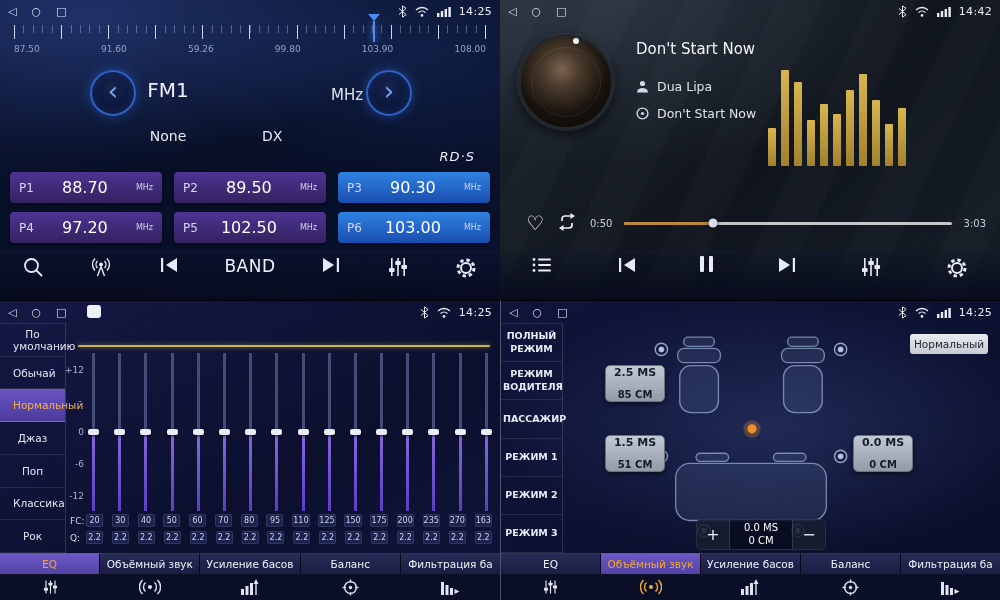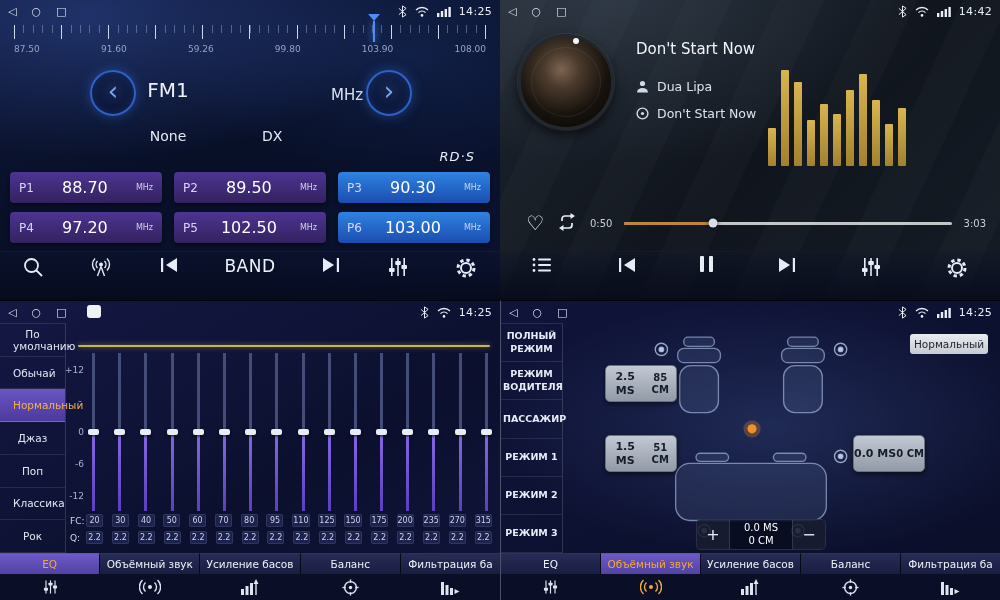--- a/index.html
+++ b/index.html
@@ -123,22 +123,22 @@
     linear-gradient(150deg,#10143a,#0a0e28);
     border-top:1px solid rgba(0,0,0,.8);border-left:1px solid rgba(200,206,222,.35)}
   .sr-sidebar{position:absolute;left:0;top:22px;bottom:47px;width:62px;display:flex;flex-direction:column;
     border-right:1px solid rgba(255,255,255,.14);border-top:1px solid rgba(255,255,255,.1)}
   .sr-mode{flex:1;background:none;border:none;border-bottom:1px solid rgba(255,255,255,.1);color:#e8ecf6;
     font-size:9.5px;font-weight:bold;line-height:1.3;padding:2px;text-align:center}
   .sr-profile{position:absolute;right:12px;top:33px;width:78px;height:20px;border:none;border-radius:3px;
     background:linear-gradient(180deg,#e9ebef,#c6cbd3);color:#1c222e;font-size:10.5px}
   .car{position:absolute;left:148px;top:26px;width:204px;height:222px}
   .delay-layer{position:absolute;inset:0;pointer-events:none}
-  .delay-btn{pointer-events:auto;position:absolute;width:72px;height:37px;border-radius:5px;border:1px solid #6b7382;
-    background:linear-gradient(180deg,#c3c9d3,#929aa7);color:#151d2c;display:flex;flex-direction:row;
+  .delay-btn{pointer-events:auto;position:absolute;width:60px;height:37px;border-radius:5px;border:1px solid #6b7382;
+    background:linear-gradient(180deg,#c3c9d3,#929aa7);color:#151d2c;display:flex;flex-direction:column;
     align-items:center;justify-content:space-between;box-shadow:0 2px 5px rgba(0,0,0,.55)}
   .d-ms{font-size:11px;font-weight:bold;line-height:1.25}
   .d-cm{font-size:10px;font-weight:bold;line-height:1.2}
   .delay-btn.fl{left:104px;top:64px}.delay-btn.fr{left:352px;top:64px}
   .delay-btn.rl{left:104px;top:134px}.delay-btn.rr{left:352px;top:134px}
   .stepper{position:absolute;left:195px;top:218px;width:130px;height:31px;display:flex;border-radius:5px;overflow:hidden;
     background:rgba(8,12,32,.88);border:1px solid rgba(255,255,255,.14);z-index:7}
   .step-btn{width:33px;background:rgba(255,255,255,.06);border:none;color:#e8ecf6;font-size:16px;line-height:1}
   .step-btn:first-child{border-right:1px solid rgba(255,255,255,.12)}
   .step-btn:last-child{border-left:1px solid rgba(255,255,255,.12)}
@@ -513,21 +513,21 @@
           <span class="eq-val">70</span>
           <span class="eq-val">80</span>
           <span class="eq-val">95</span>
           <span class="eq-val">110</span>
           <span class="eq-val">125</span>
           <span class="eq-val">150</span>
           <span class="eq-val">175</span>
           <span class="eq-val">200</span>
           <span class="eq-val">235</span>
           <span class="eq-val">270</span>
-          <span class="eq-val">315</span>
+          <span class="eq-val">163</span>
         </div>
     </div>
     <div class="eq-row eq-row-q">
       <span class="eq-rowlabel">Q:</span>
       <div class="eq-vals">
           <span class="eq-val">2.2</span>
           <span class="eq-val">2.2</span>
           <span class="eq-val">2.2</span>
           <span class="eq-val">2.2</span>
           <span class="eq-val">2.2</span>

